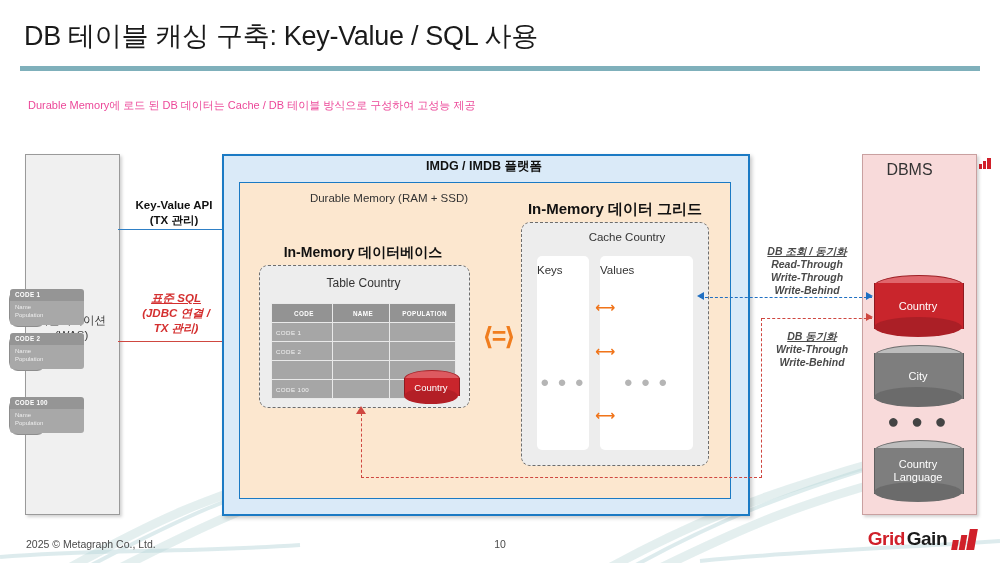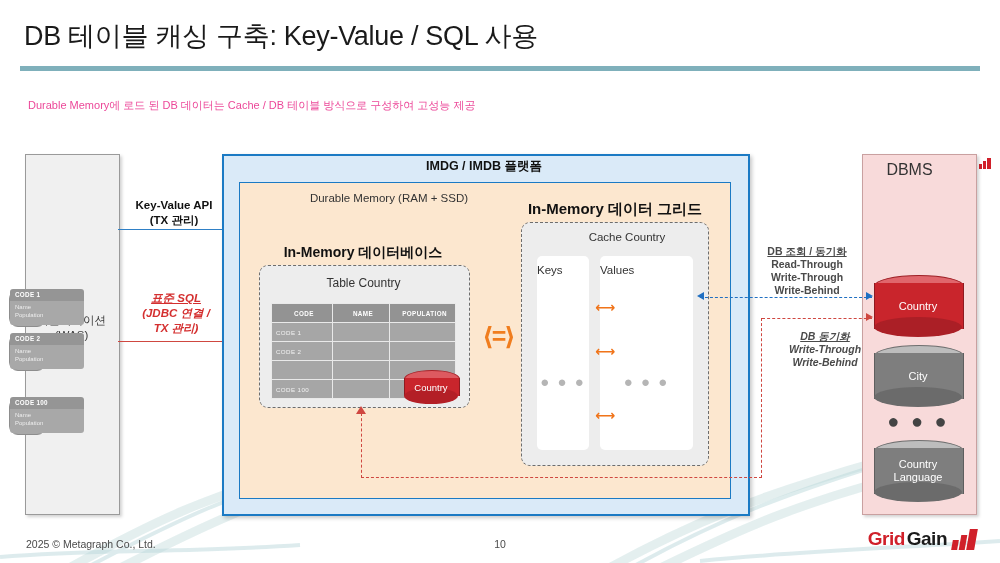--- a/index.html
+++ b/index.html
@@ -196,35 +196,35 @@
     font-size:20px;color:#444;letter-spacing:3px;}
 
   
   .blue-dash{position:absolute;left:700px;top:297px;width:172px;height:0;border-top:1.4px dashed #1f6fc2;}
   .blue-arrow-r{position:absolute;left:866px;top:292px;width:0;height:0;
     border-left:7px solid #1f6fc2;border-top:4.5px solid transparent;border-bottom:4.5px solid transparent;}
   .blue-arrow-l{position:absolute;left:697px;top:292px;width:0;height:0;
     border-right:7px solid #1f6fc2;border-top:4.5px solid transparent;border-bottom:4.5px solid transparent;}
   .blue-label{
     position:absolute;left:742px;top:245px;width:130px;text-align:center;
-    font-size:10.5px;font-weight:bold;color:#4a4a4a;line-height:13px;
+    font-size:10.5px;font-style:italic;font-weight:bold;color:#4a4a4a;line-height:13px;
   }
   .blue-label .u{text-decoration:underline;}
 
   .red-dash-h-top{position:absolute;left:762px;top:318px;width:110px;height:0;border-top:1.4px dashed #cf4740;}
   .red-arrow-r{position:absolute;left:866px;top:313px;width:0;height:0;
     border-left:7px solid #cf4740;border-top:4.5px solid transparent;border-bottom:4.5px solid transparent;}
   .red-dash-v-right{position:absolute;left:761px;top:318px;width:0;height:160px;border-left:1.4px dashed #cf4740;}
   .red-dash-h-bot{position:absolute;left:361px;top:477px;width:401px;height:0;border-top:1.4px dashed #cf4740;}
   .red-dash-v-left{position:absolute;left:361px;top:413px;width:0;height:65px;border-left:1.4px dashed #cf4740;}
   .red-arrow-up{position:absolute;left:356px;top:406px;width:0;height:0;
     border-bottom:8px solid #cf4740;border-left:5px solid transparent;border-right:5px solid transparent;}
   .red-label{
     position:absolute;left:752px;top:330px;width:120px;text-align:center;
-    font-size:10.5px;font-style:italic;font-weight:bold;color:#4a4a4a;line-height:13px;padding-left:13px;
+    font-size:10.5px;font-style:italic;font-weight:bold;color:#4a4a4a;line-height:13px;
   }
   .red-label .u{text-decoration:underline;}
 
   
   .kv-line2{position:absolute;left:228px;top:229px;width:288px;height:0;border-top:1.6px solid #2f80c6;}
   .kv-arrow2{position:absolute;left:512px;top:224px;width:0;height:0;
     border-left:8px solid #2f80c6;border-top:5px solid transparent;border-bottom:5px solid transparent;}
 
   
   .foot-copy{position:absolute;left:26px;top:538px;font-size:10.5px;color:#4a4a4a;}

